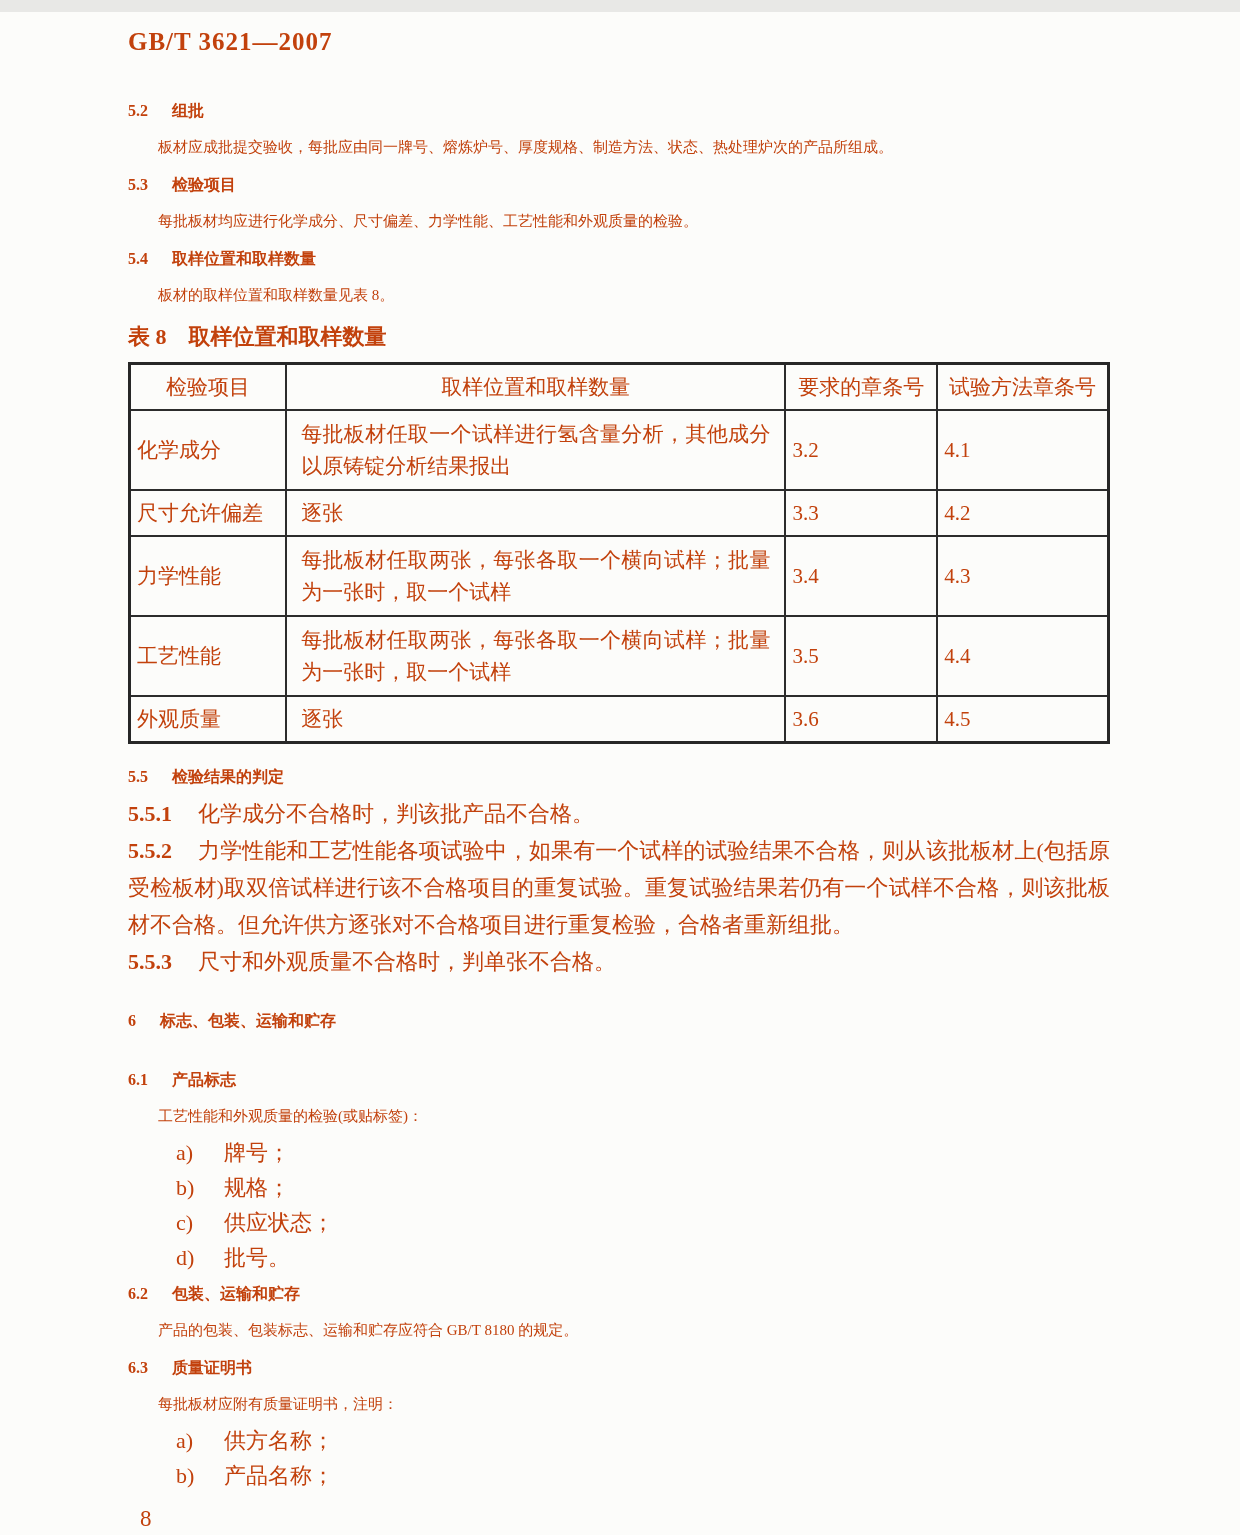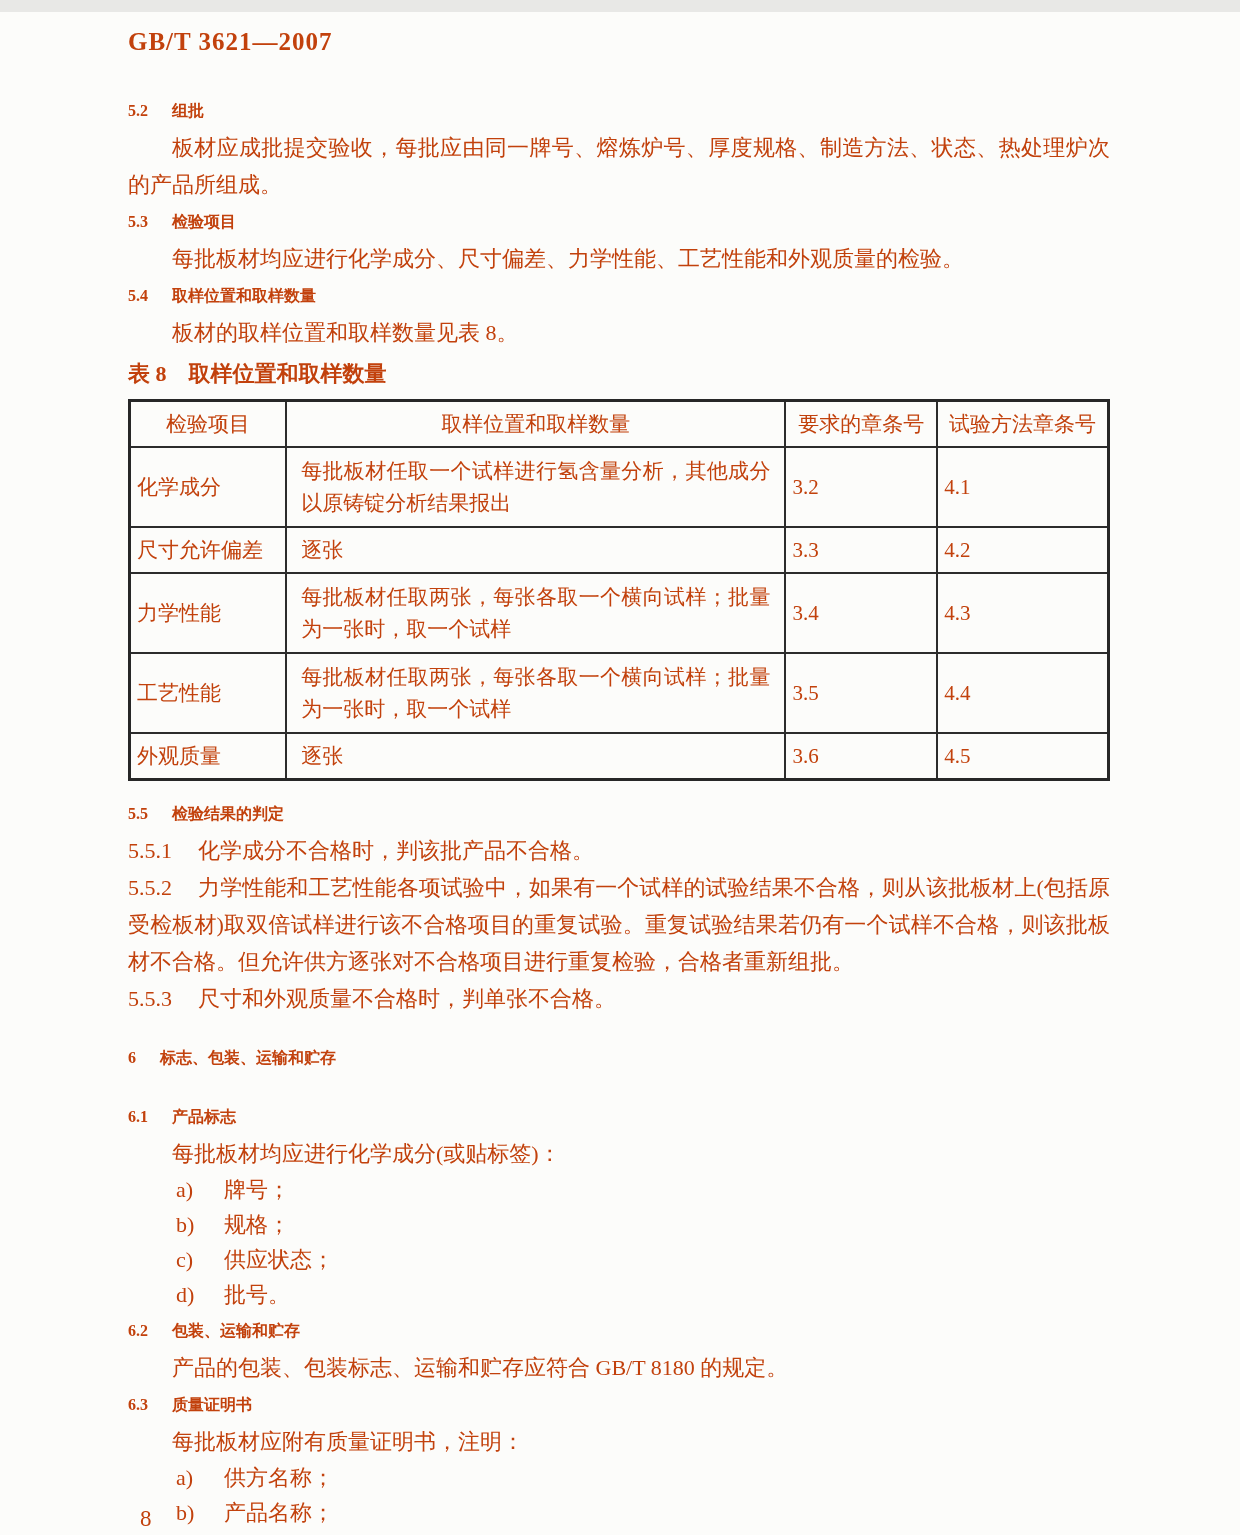--- a/index.html
+++ b/index.html
@@ -10,23 +10,23 @@
     margin:12px auto;
     background:#fcfcfa;
     font-family:"Liberation Serif","DejaVu Serif",serif;
     color:#c2410c;
     overflow:hidden;
   }
   .content{position:absolute;left:128px;top:16px;width:982px;}
   .doc-code{font-size:25px;font-weight:bold;letter-spacing:1px;margin-bottom:36px;}
   .clause-h{font-size:16px;font-weight:bold;line-height:37px;display:flex;}
   .clause-h .num{margin-right:24px;white-space:nowrap;}
-  .para{font-size:22px;line-height:37px;text-align:justify;text-indent:2em;margin:0;}
+  .para{font-size:15px;line-height:37px;text-align:justify;text-indent:2em;margin:0;}
   .numpara{font-size:22px;line-height:37px;text-align:justify;margin:0;}
-  .numpara .num{font-weight:normal;margin-right:26px;}
+  .numpara .num{font-weight:bold;margin-right:26px;}
   .caption{font-size:22px;font-weight:bold;margin:8px 0 10px 0;line-height:30px;}
   table.t8{width:100%;border-collapse:collapse;border:3px solid #272727;table-layout:fixed;}
   table.t8 th,table.t8 td{border:2px solid #2c2c2c;font-size:21px;vertical-align:middle;padding:2px 6px;}
   table.t8 th{font-weight:normal;height:40px;text-align:center;}
   table.t8 td.c{text-align:left;}
   table.t8 td.l{text-align:justify;padding:6px 14px;line-height:32px;}
   col.col-item{width:16%;}
   col.col-method{width:51%;}
   col.col-req{width:15.5%;}
   col.col-test{width:17.5%;}
@@ -135,21 +135,21 @@
       <span class="num">6</span>
       <span>标志、包装、运输和贮存</span>
     </div>
 
     <div class="sp-l"></div>
 
     <div class="clause-h">
       <span class="num">6.1</span>
       <span>产品标志</span>
     </div>
-    <p class="para">每批板材均应进行化学成分(或贴标签)：</p>
+    <p class="para">工艺性能和外观质量的检验(或贴标签)：</p>
     <div class="list-item">
       <span class="letter">a)</span>
       <span>牌号；</span>
     </div>
     <div class="list-item">
       <span class="letter">b)</span>
       <span>规格；</span>
     </div>
     <div class="list-item">
       <span class="letter">c)</span>

